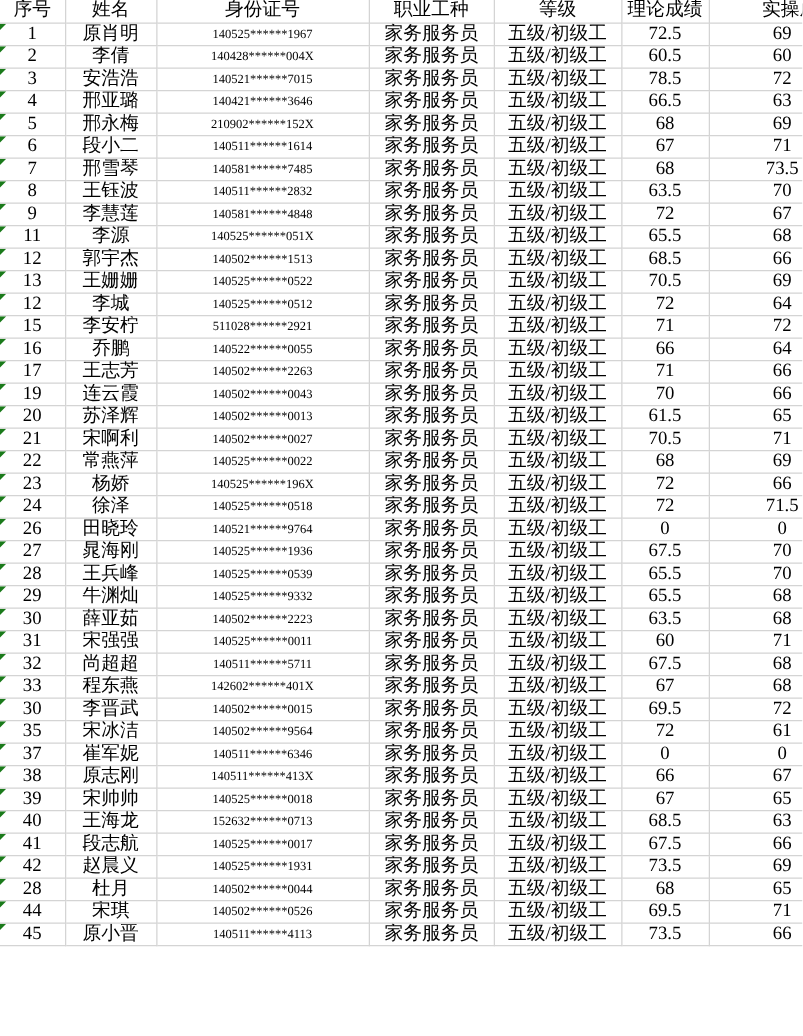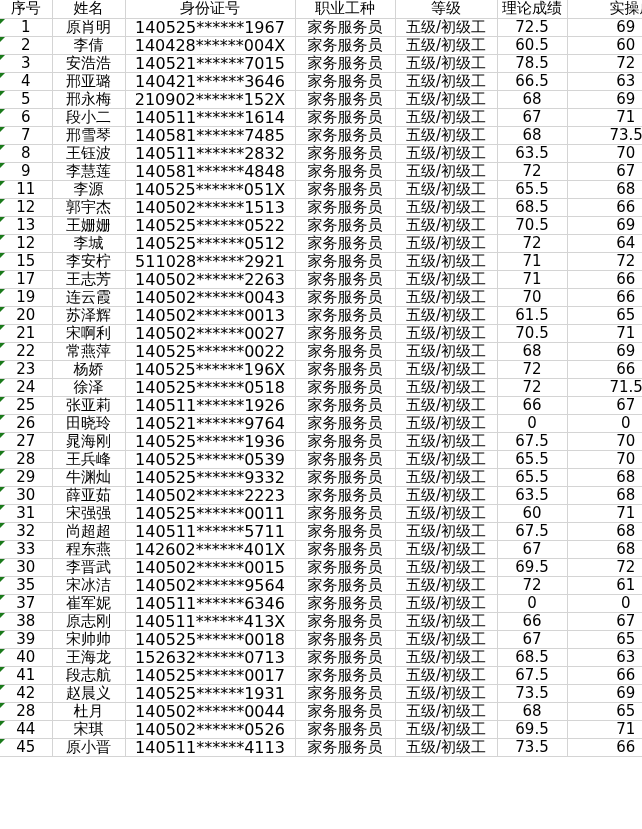--- a/index.html
+++ b/index.html
@@ -2,39 +2,39 @@
 <html style="--grid: #d4d4d4; --triangle: #1a7a1a; --text: #000000;"><head>
 <meta charset="utf-8">
 <style>
   html,body{margin:0;padding:0;background:#fff;}
   body{
     width:642px;height:829px;overflow:hidden;
     font-family:"DejaVu Sans","Liberation Sans",sans-serif;
     color:var(--text,#000);
   }
   table{
-    border-collapse:collapse;table-layout:fixed;width:642px;
+    border-collapse:collapse;table-layout:fixed;width:642px;font-family:Liberation Serif, serif;
   }
   th,td{
     position:relative;
     box-sizing:border-box;
     height:18px;
     line-height:17px;
     font-size:15px;
     font-weight:normal;
     text-align:center;
     vertical-align:middle;
     border-right:1px solid var(--grid,#d4d4d4);
     border-bottom:1px solid var(--grid,#d4d4d4);
     padding:0;
     white-space:nowrap;
     overflow:hidden;
   }
   th:last-child,td:last-child{border-right:none;padding-left:42px;}
-  td.idnum{font-size:16px;}
+  td.idnum{font-size:10px;}
   .tri{
     position:absolute;left:0;top:0;width:0;height:0;
     border-top:5px solid var(--triangle,#1a7a1a);
     border-right:5px solid transparent;
   }
 </style>
 </head>
 <body>
 
 <table>
@@ -179,20 +179,29 @@
       <tr>
         <td><span class="tri"></span><span>15</span></td>
         <td><span>李安柠</span></td>
         <td class="idnum"><span>511028******2921</span></td>
         <td><span>家务服务员</span></td>
         <td><span>五级/初级工</span></td>
         <td><span>71</span></td>
         <td><span>72</span></td>
       </tr>
       <tr>
+        <td><span class="tri"></span><span>16</span></td>
+        <td><span>乔鹏</span></td>
+        <td class="idnum"><span>140522******0055</span></td>
+        <td><span>家务服务员</span></td>
+        <td><span>五级/初级工</span></td>
+        <td><span>66</span></td>
+        <td><span>64</span></td>
+      </tr>
+      <tr>
         <td><span class="tri"></span><span>17</span></td>
         <td><span>王志芳</span></td>
         <td class="idnum"><span>140502******2263</span></td>
         <td><span>家务服务员</span></td>
         <td><span>五级/初级工</span></td>
         <td><span>71</span></td>
         <td><span>66</span></td>
       </tr>
       <tr>
         <td><span class="tri"></span><span>19</span></td>
@@ -240,29 +249,20 @@
         <td><span>66</span></td>
       </tr>
       <tr>
         <td><span class="tri"></span><span>24</span></td>
         <td><span>徐泽</span></td>
         <td class="idnum"><span>140525******0518</span></td>
         <td><span>家务服务员</span></td>
         <td><span>五级/初级工</span></td>
         <td><span>72</span></td>
         <td><span>71.5</span></td>
-      </tr>
-      <tr>
-        <td><span class="tri"></span><span>25</span></td>
-        <td><span>张亚莉</span></td>
-        <td class="idnum"><span>140511******1926</span></td>
-        <td><span>家务服务员</span></td>
-        <td><span>五级/初级工</span></td>
-        <td><span>66</span></td>
-        <td><span>67</span></td>
       </tr>
       <tr>
         <td><span class="tri"></span><span>26</span></td>
         <td><span>田晓玲</span></td>
         <td class="idnum"><span>140521******9764</span></td>
         <td><span>家务服务员</span></td>
         <td><span>五级/初级工</span></td>
         <td><span>0</span></td>
         <td><span>0</span></td>
       </tr>

